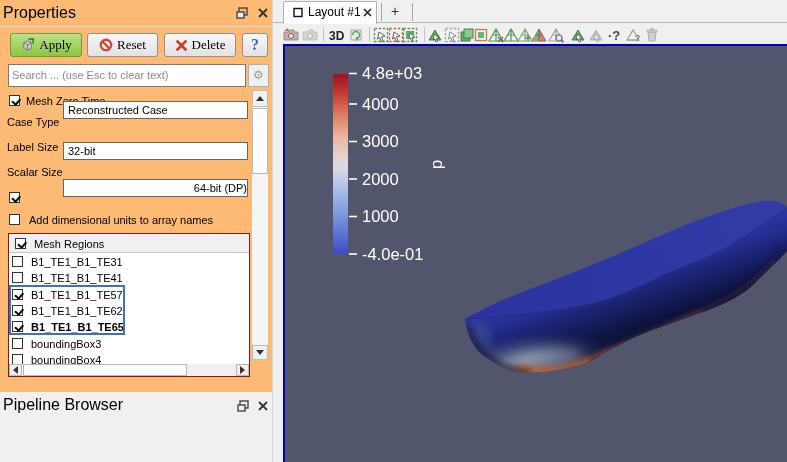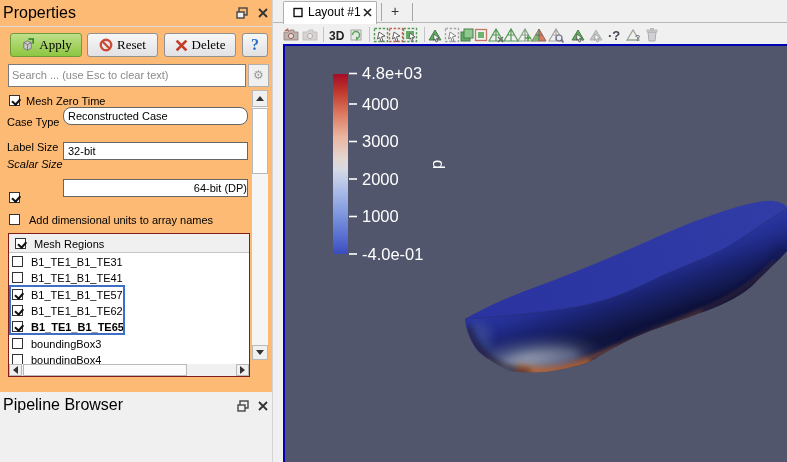--- a/index.html
+++ b/index.html
@@ -58,24 +58,24 @@
   </div>
   <div class="btn" style="left:242px;top:33px;width:26px;color:#2c6cc4;font-weight:bold;font-size:16px;">?</div>
 
   <div class="abs" style="left:8px;top:64px;width:238px;height:23px;background:#fff;border:1px solid #7a7a7a;color:#8a8a8a;font-size:11px;line-height:21px;padding-left:3px;">Search ... (use Esc to clear text)</div>
   <div class="abs" style="left:248px;top:64px;width:21px;height:23px;background:#f0f0f0;border:1px solid #b0b0b0;text-align:center;line-height:21px;color:#9a9a9a;font-size:12px;">⚙</div>
 
   <div class="cb chk" style="left:9px;top:95px;"></div>
   <div class="row-lbl" style="left:26px;top:95px;">Mesh Zero Time</div>
 
   <div class="lbl" style="top:116px;">Case Type</div>
-  <div class="combo" style="top:107px;border-radius:8px;">Reconstructed Case</div>
+  <div class="combo" style="top:101px;">Reconstructed Case</div>
   <div class="lbl" style="top:141px;">Label Size</div>
   <div class="combo" style="top:142px;">32-bit</div>
-  <div class="lbl" style="top:158px;font-style:italic;">Scalar Size</div>
+  <div class="lbl" style="top:166px;">Scalar Size</div>
   <div class="combo" style="top:179px;text-align:right;">64-bit (DP)</div>
 
   <div class="cb chk" style="left:9px;top:192px;"></div>
   <div class="cb" style="left:9px;top:214px;"></div>
   <div class="row-lbl" style="left:29px;top:214px;">Add dimensional units to array names</div>
 
   <div class="abs" style="left:8px;top:233px;width:242px;height:144px;background:#fff;border:1px solid #7f1d1d;">
     <div class="abs" style="left:0;top:0;width:240px;height:19px;background:#f0f0f0;border-bottom:1px solid #c6c6c6;"></div>
     <div class="cb chk" style="left:6px;top:4px;"></div>
     <div class="row-lbl" style="left:25px;top:4px;">Mesh Regions</div>

